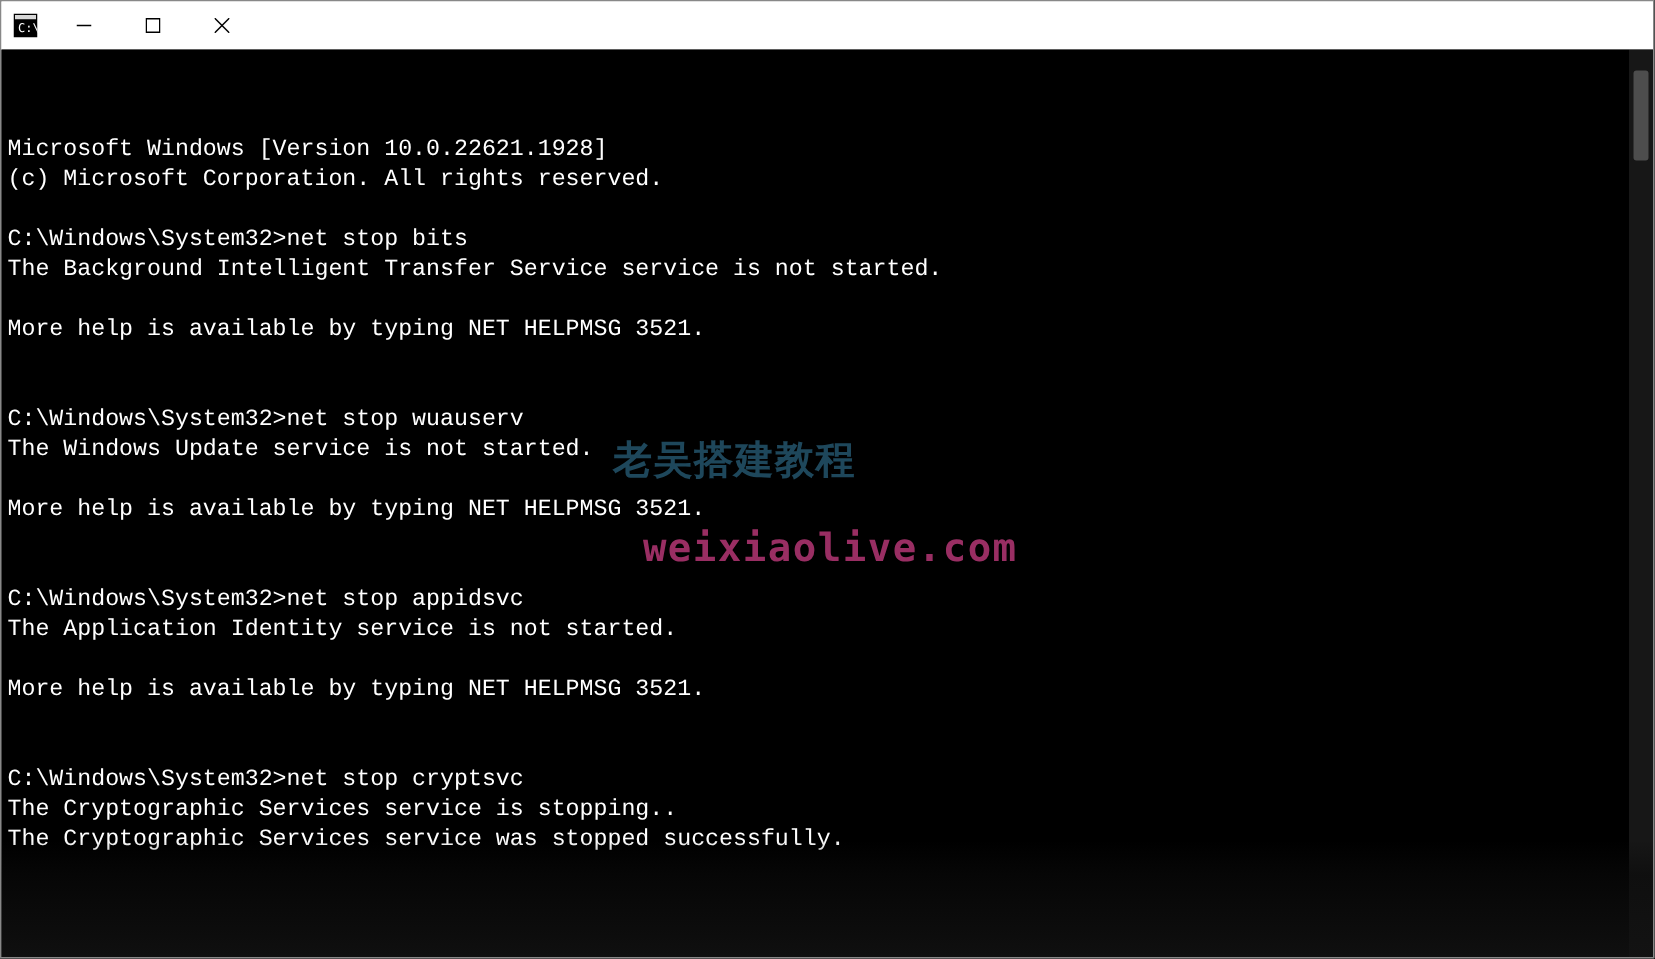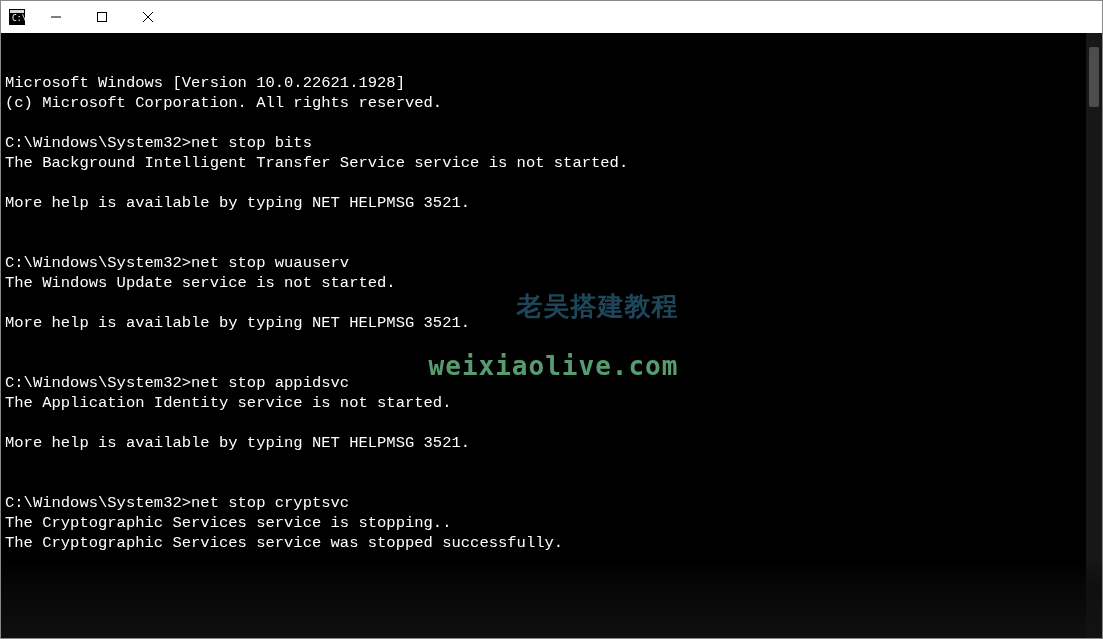--- a/index.html
+++ b/index.html
@@ -62,21 +62,21 @@
       position: relative;
       overflow: hidden;
     }
     .terminal {
       flex: 1;
       background: #000;
       color: #fff;
       font-family: Consolas, "Courier New", monospace;
       font-size: 15.5px;
       line-height: 20px;
-      padding: 0 4px;
+      padding: 16px 4px;
       white-space: pre;
       overflow: hidden;
       position: relative;
     }
     .scrollbar {
       width: 16px;
       background: #171717;
       position: relative;
     }
     .scrollbar-thumb {
@@ -86,36 +86,36 @@
       width: 10px;
       height: 60px;
       background: #4d4d4d;
       border-radius: 2px;
     }
     .watermark {
       position: absolute;
       left: 50%;
       top: 50%;
       transform: translate(-50%, -50%);
-      text-align: right;
+      text-align: left;
       pointer-events: none;
       opacity: 0.65;
     }
     .watermark .line1 {
       font-family: "Microsoft YaHei", sans-serif;
       font-size: 26px;
       font-weight: 700;
       color: #2f6e8c;
       letter-spacing: 1px;
     }
     .watermark .line2 {
       font-family: Consolas, monospace;
       font-size: 26px;
       font-weight: 700;
-      color: #86efac;
+      color: #ec4899;
       letter-spacing: 1px;
       margin-left: 20px;
     }
     .bottom-gradient {
       position: absolute;
       left: 0;
       right: 0;
       bottom: 0;
       height: 78px;
       background: linear-gradient(to bottom, rgba(0,0,0,0), rgba(10,10,10,0.6) 30%, rgba(18,18,18,0.85));

